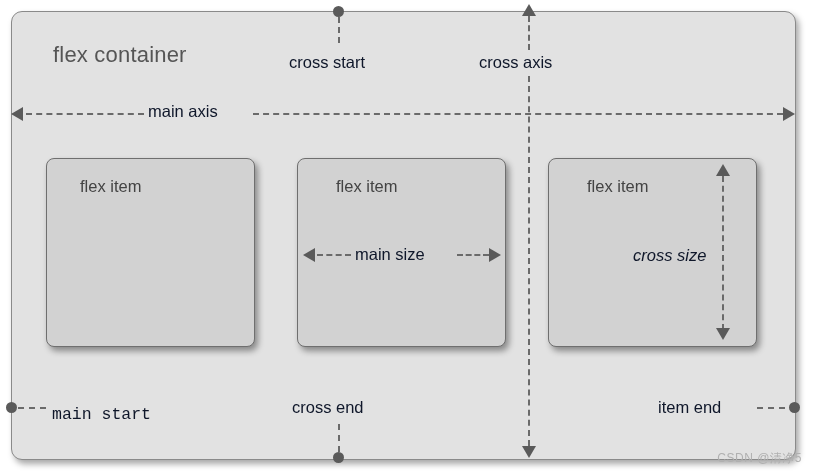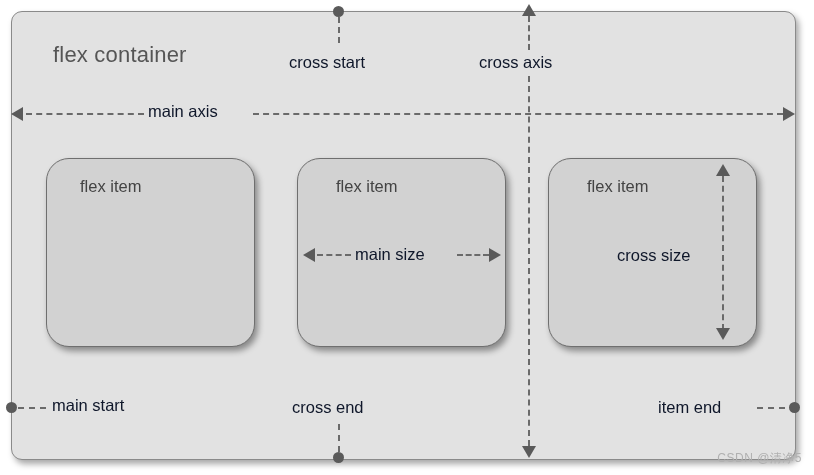--- a/index.html
+++ b/index.html
@@ -49,21 +49,21 @@
 
   
   .flex-item {
     position: absolute;
     top: 158px;
     width: 209px;
     height: 189px;
     box-sizing: border-box;
     background: #d2d2d2;
     border: 1.5px solid #6f6f6f;
-    border-radius: 23px;
+    border-radius: 8px;
     box-shadow: 3px 4px 6px rgba(0,0,0,0.4);
   }
   .flex-item.i1 { left: 46px; }
   .flex-item.i2 { left: 297px; }
   .flex-item.i3 { left: 548px; }
 
   .item-label {
     position: absolute;
     top: 18px;
     left: 0;
@@ -172,21 +172,21 @@
   <div class="dot" style="left:333px; top:6px;"></div>
   <div class="dash-v" style="left:338px; top:17px; height:26px;"></div>
   <span class="axis-text" style="left:289px; top:53px;">cross start</span>
 
   <span class="axis-text" style="left:292px; top:398px;">cross end</span>
   <div class="dash-v" style="left:338px; top:424px; height:28px;"></div>
   <div class="dot" style="left:333px; top:452px;"></div>
 
   <div class="dot" style="left:6px; top:402px;"></div>
   <div class="dash-h" style="left:18px; top:407px; width:28px;"></div>
-  <span class="axis-text" style="left:52px; top:396px;">main start</span>
+  <span class="axis-text" style="left:52px; top:405px;font-family:Liberation Mono, monospace;">main start</span>
 
   <span class="axis-text" style="left:658px; top:398px;">item end</span>
   <div class="dash-h" style="left:757px; top:407px; width:28px;"></div>
   <div class="dot" style="left:789px; top:402px;"></div>
 
   <div class="flex-item i1">
     <span class="item-label">flex item</span>
   </div>
 
   <div class="flex-item i2">
@@ -199,17 +199,17 @@
   <div class="dash-h" style="left:457px; top:254px; width:32px;"></div>
   <div class="arrow arrow-right" style="left:489px; top:248px;"></div>
 
   <div class="flex-item i3">
     <span class="item-label">flex item</span>
   </div>
 
   <div class="arrow arrow-up" style="left:716px; top:164px;"></div>
   <div class="dash-v" style="left:722px; top:176px; height:154px;"></div>
   <div class="arrow arrow-down" style="left:716px; top:328px;"></div>
-  <span class="axis-text" style="left:617px; top:246px;">cross size</span>
+  <span class="axis-text" style="left:633px; top:246px;font-style:italic;">cross size</span>
 
   <span class="watermark">CSDN @清净5</span>
 
 </div>
 
 </body></html>

